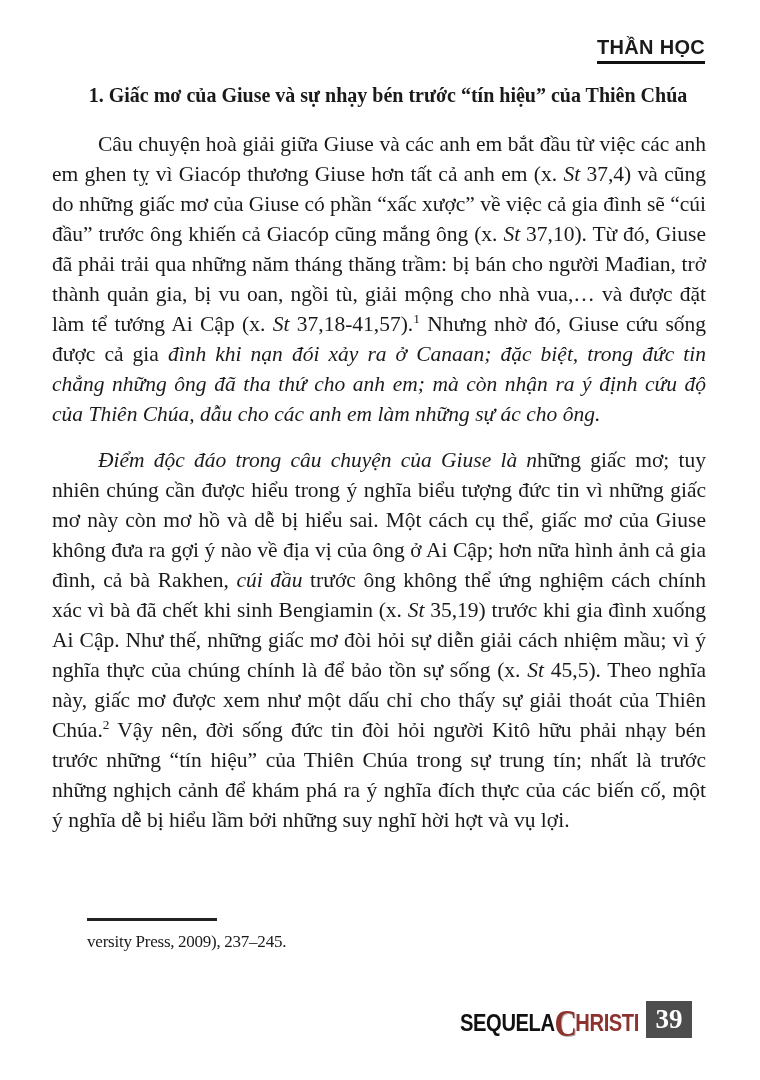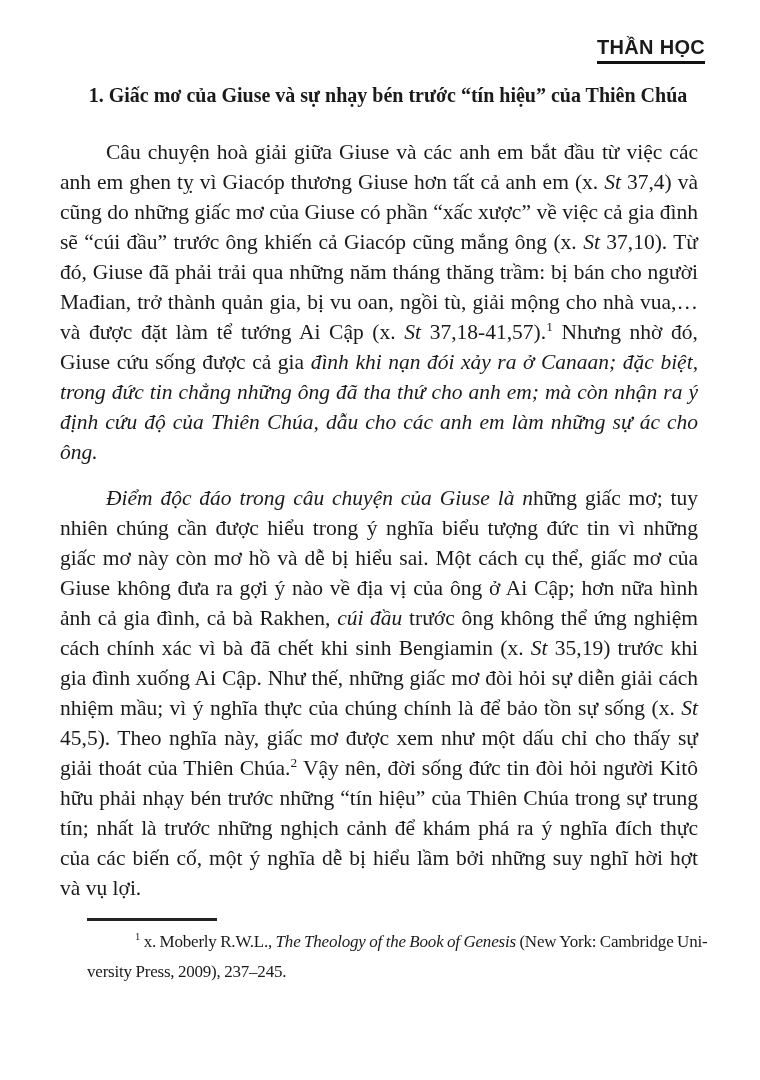--- a/index.html
+++ b/index.html
@@ -24,21 +24,21 @@
     position:absolute;top:84px;left:0;width:760px;margin:0;
     text-align:center;white-space:nowrap;
     font-family:"Liberation Serif", serif;
     font-weight:bold;font-size:20px;padding-left:8px;
   }
   
   .body-text{
     position:absolute;top:129px;left:52px;width:654px;
     font-size:21.5px;line-height:30px;text-align:justify;
   }
-  .para{margin:8px;text-indent:46px;}
+  .para{margin:0;text-indent:46px;}
   .para + .para{margin-top:16px;}
   .it{font-style:italic;}
   sup{font-size:.62em;line-height:0;vertical-align:super;}
   
   .fn-rule{position:absolute;left:87px;top:918px;width:130px;height:3px;background:#222;}
   .footnotes{
     position:absolute;left:87px;top:927px;width:618px;
     font-size:17px;line-height:30px;
     letter-spacing:-.2px;word-spacing:-.5px;
   }
@@ -91,18 +91,25 @@
   <h1 class="section-title">1. Giấc mơ của Giuse và sự nhạy bén trước “tín hiệu” của Thiên Chúa</h1>
 
   <div class="body-text">
     <p class="para"><span>Câu chuyện hoà giải giữa Giuse và các anh em bắt đầu từ việc các anh em ghen tỵ vì Giacóp thương Giuse hơn tất cả anh em (x. </span><span class="it">St</span><span> 37,4) và cũng do những giấc mơ của Giuse có phần “xấc xược” về việc cả gia đình sẽ “cúi đầu” trước ông khiến cả Giacóp cũng mắng ông (x. </span><span class="it">St</span><span> 37,10). Từ đó, Giuse đã phải trải qua những năm tháng thăng trầm: bị bán cho người Mađian, trở thành quản gia, bị vu oan, ngồi tù, giải mộng cho nhà vua,… và được đặt làm tể tướng Ai Cập (x. </span><span class="it">St</span><span> 37,18-41,57).</span><sup>1</sup><span> Nhưng nhờ đó, Giuse cứu sống được cả gia </span><span class="it">đình khi nạn đói xảy ra ở Canaan; đặc biệt, trong đức tin chẳng những ông đã tha thứ cho anh em; mà còn nhận ra ý định cứu độ của Thiên Chúa, dẫu cho các anh em làm những sự ác cho ông.</span></p>
     <p class="para"><span class="it">Điểm độc đáo trong câu chuyện của Giuse là n</span><span>hững giấc mơ; tuy nhiên chúng cần được hiểu trong ý nghĩa biểu tượng đức tin vì những giấc mơ này còn mơ hồ và dễ bị hiểu sai. Một cách cụ thể, giấc mơ của Giuse không đưa ra gợi ý nào về địa vị của ông ở Ai Cập; hơn nữa hình ảnh cả gia đình, cả bà Rakhen, </span><span class="it">cúi đầu</span><span> trước ông không thể ứng nghiệm cách chính xác vì bà đã chết khi sinh Bengiamin (x. </span><span class="it">St</span><span> 35,19) trước khi gia đình xuống Ai Cập. Như thế, những giấc mơ đòi hỏi sự diễn giải cách nhiệm mầu; vì ý nghĩa thực của chúng chính là để bảo tồn sự sống (x. </span><span class="it">St</span><span> 45,5). Theo nghĩa này, giấc mơ được xem như một dấu chỉ cho thấy sự giải thoát của Thiên Chúa.</span><sup>2</sup><span> Vậy nên, đời sống đức tin đòi hỏi người Kitô hữu phải nhạy bén trước những “tín hiệu” của Thiên Chúa trong sự trung tín; nhất là trước những nghịch cảnh để khám phá ra ý nghĩa đích thực của các biến cố, một ý nghĩa dễ bị hiểu lầm bởi những suy nghĩ hời hợt và vụ lợi.</span></p>
   </div>
 
   <div class="fn-rule"></div>
 
   <div class="footnotes">
-    <div class="fn-line fn-indent"><sup>1</sup><span> x. Moberly R.W.L., </span><span class="it">The Theology of the Book of Genesis</span><span> (New York: Cambridge Uni-</span></div>
     <div class="fn-line">versity Press, 2009), 237–245.</div>
   </div>
 
+  <div class="footer">
+    <span class="logo">
+      <span class="logo-sequela">SEQUELA</span><span class="logo-c">C</span><span class="logo-hristi">HRISTI</span>
+    </span>
+    <span class="page-num">
+      <span>39</span>
+    </span>
+  </div>
 
 </div>
 
 </body></html>

